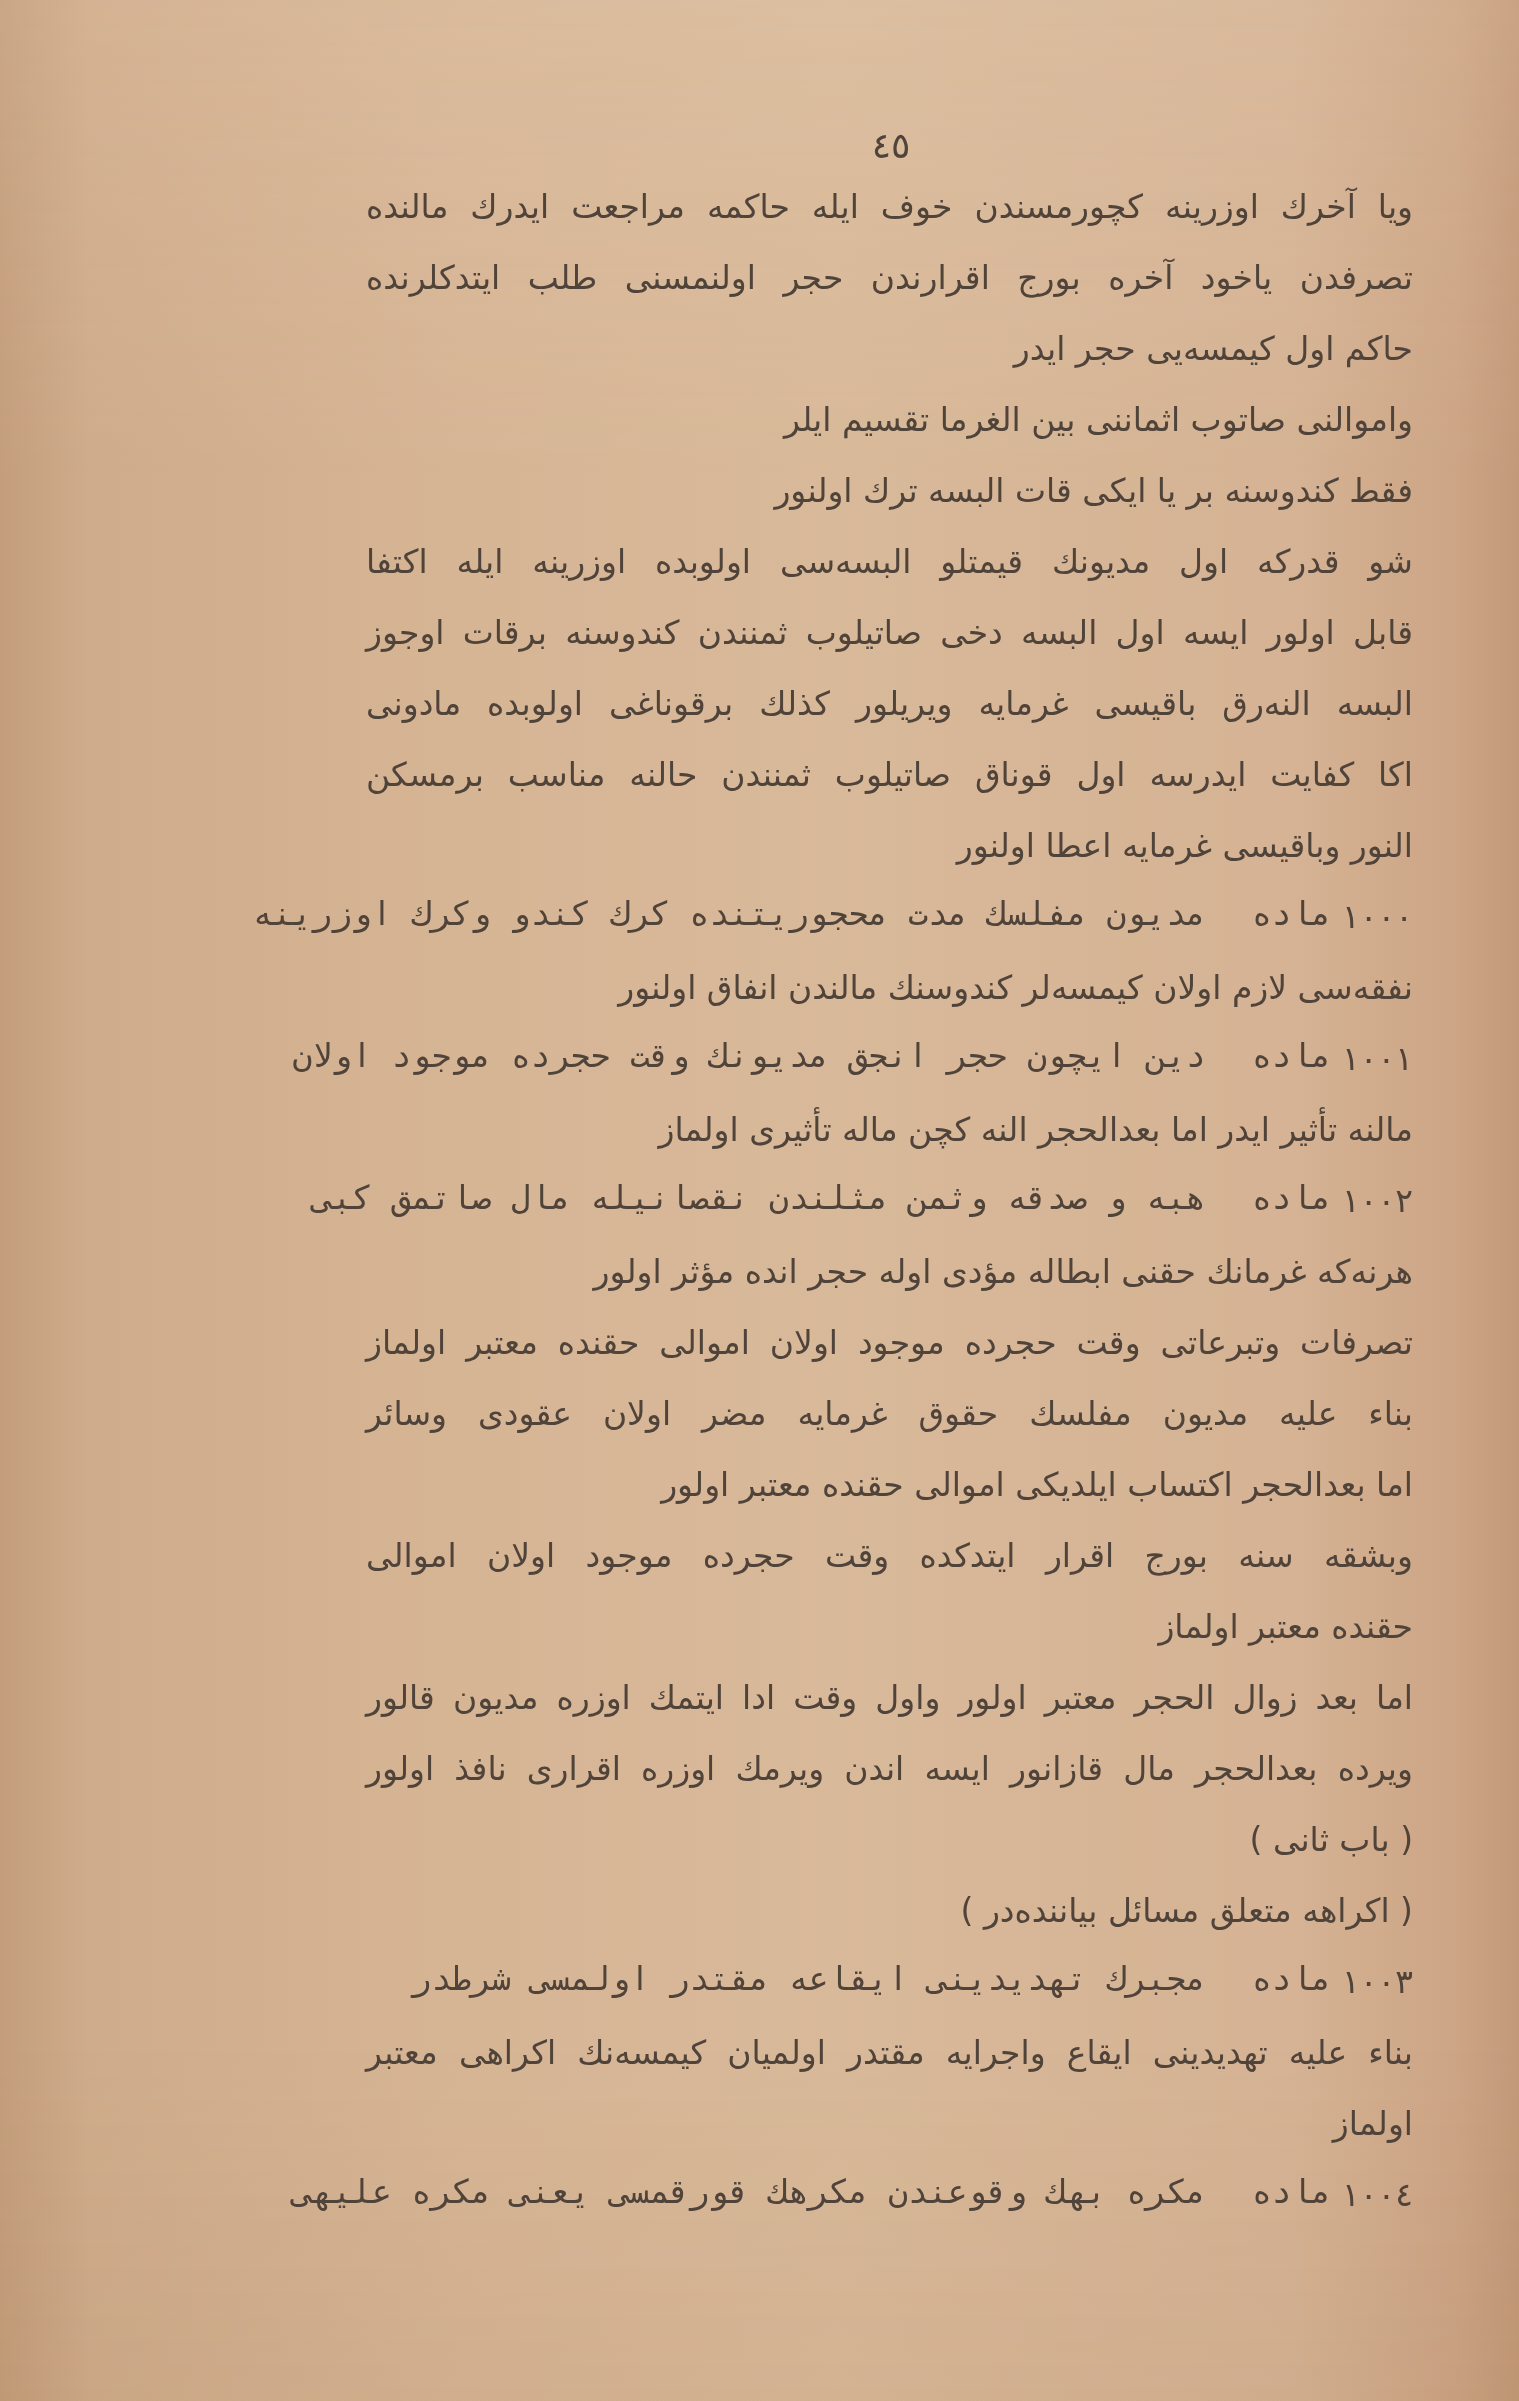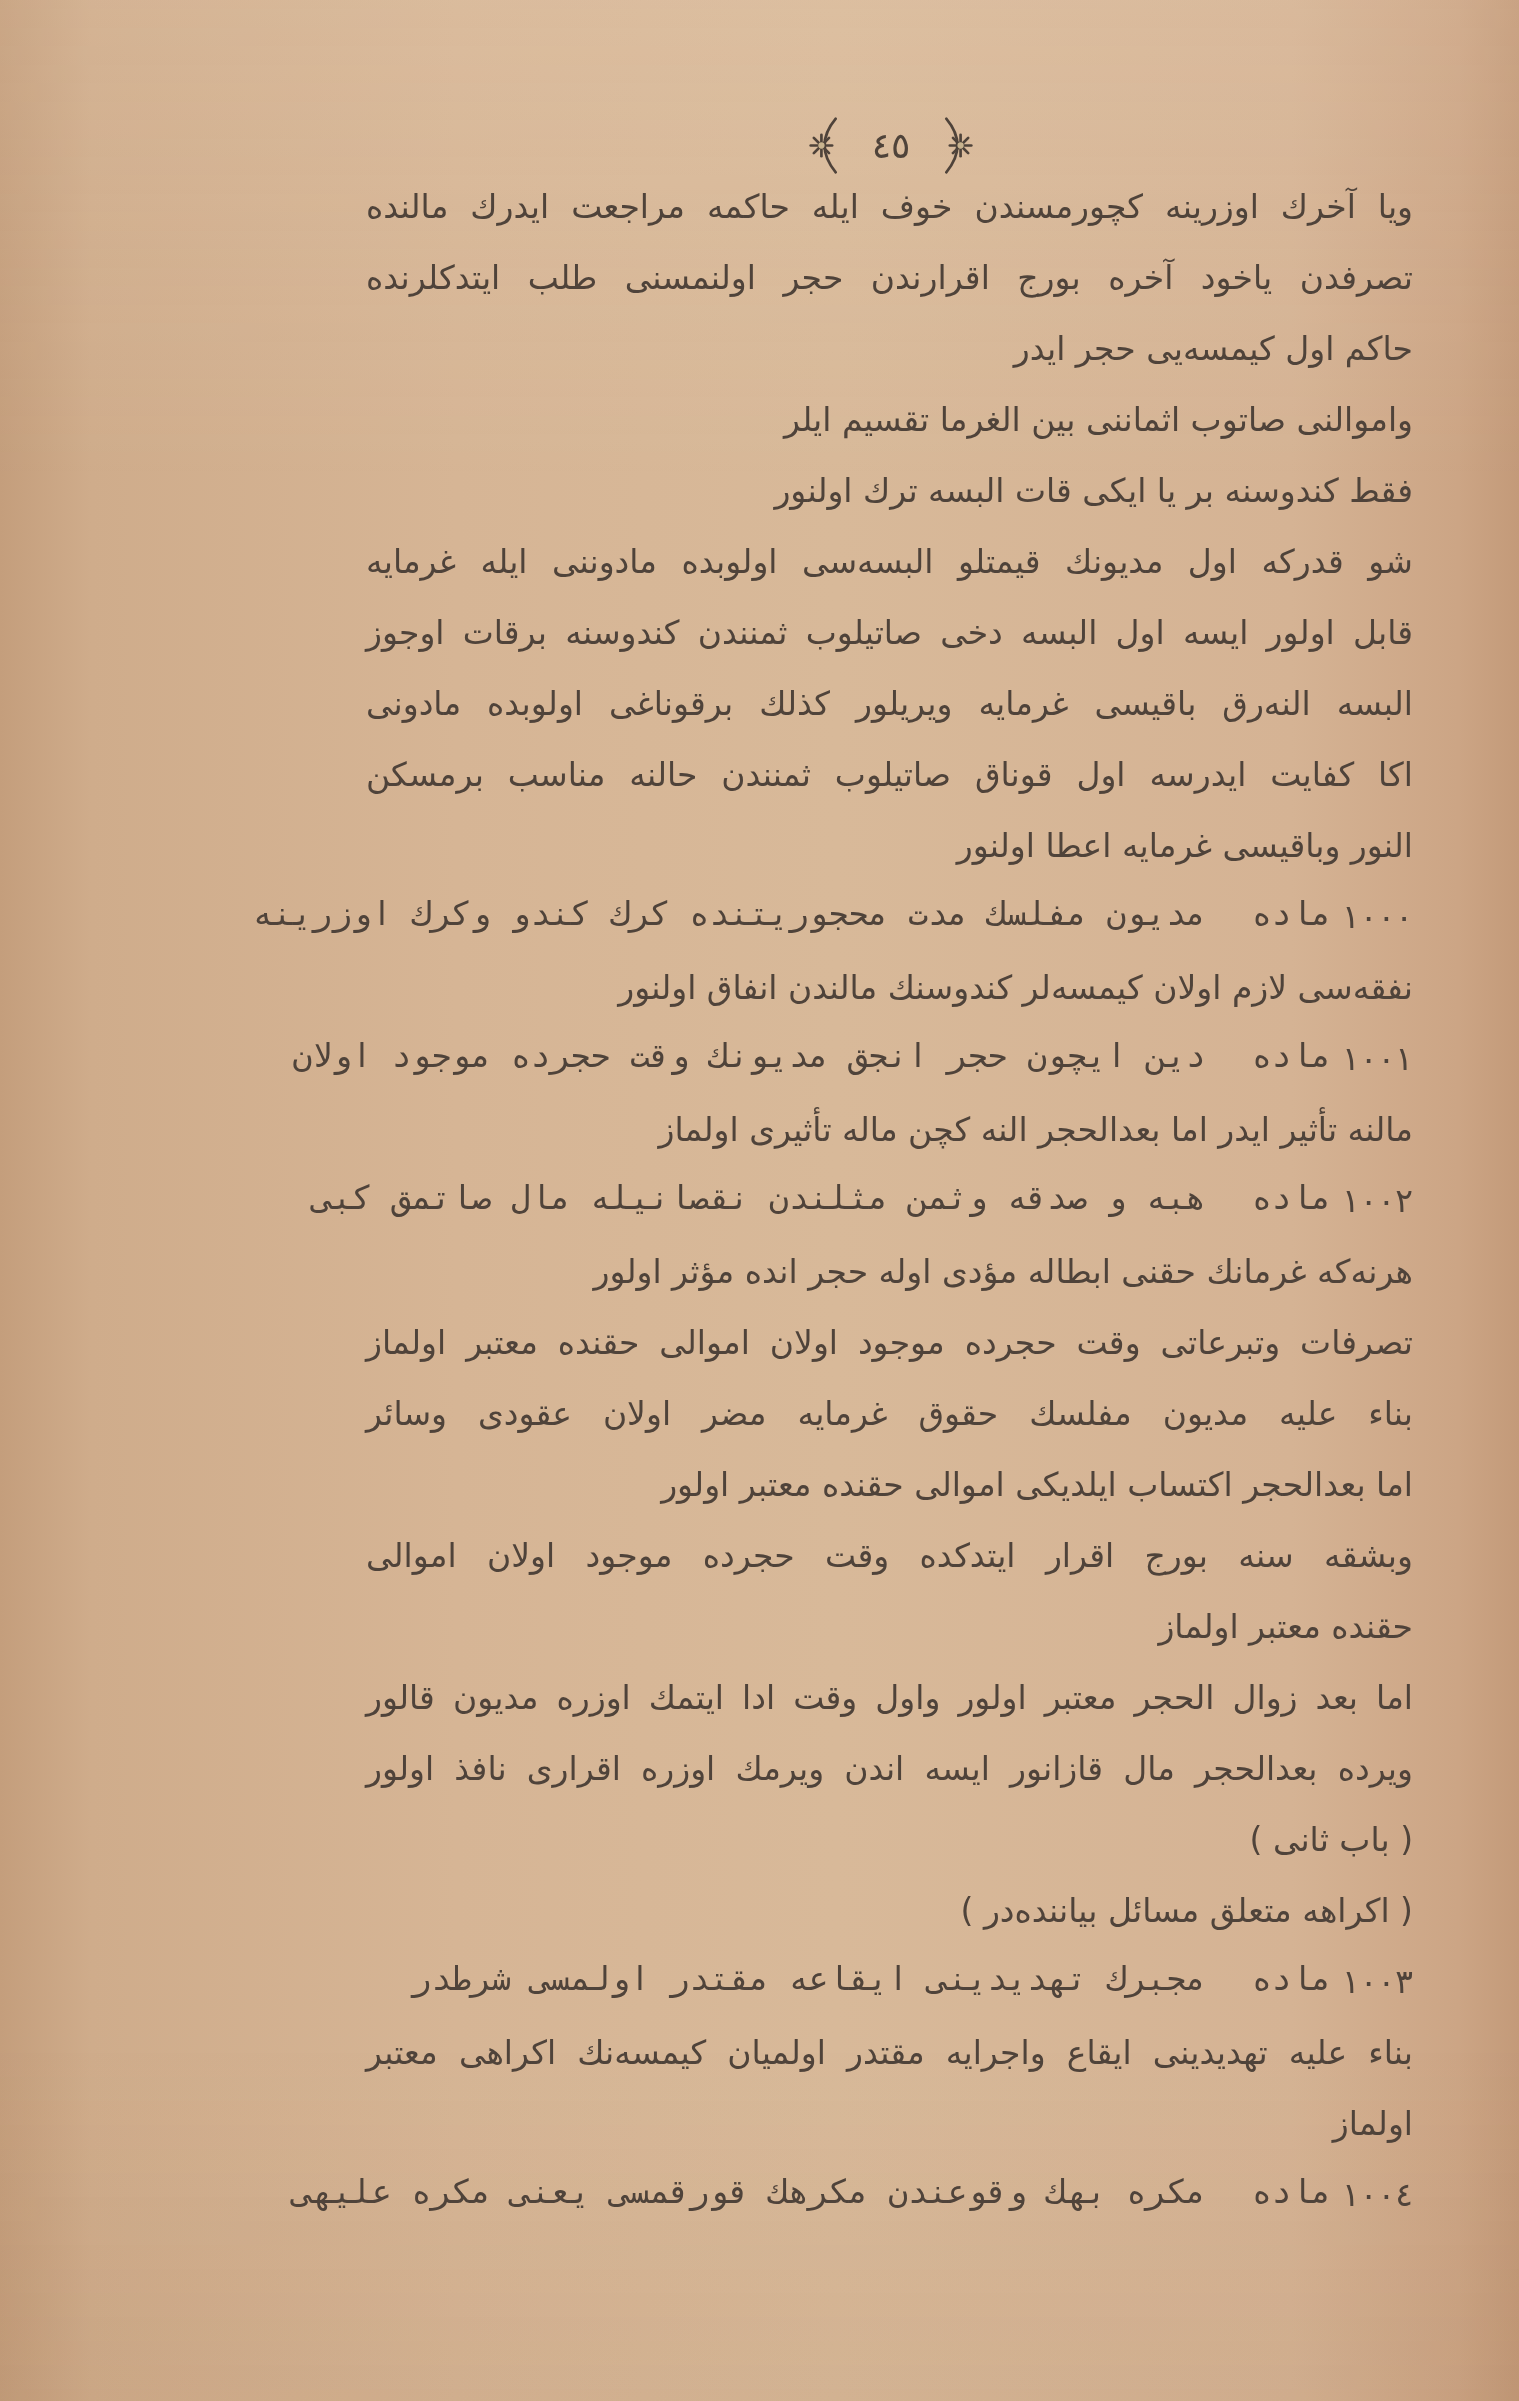--- a/index.html
+++ b/index.html
@@ -19,20 +19,21 @@
     }
     .page-header {
       position: absolute;
       left: 806px;
       top: 114px;
       width: 170px;
       height: 63px;
       display: flex;
       align-items: center;
       justify-content: space-between;
+      flex-direction: column;
     }
     .ornament {
       width: 38px;
       height: 59px;
       display: block;
     }
     .page-number {
       font-family: "DejaVu Sans", sans-serif;
       font-size: 36px;
       line-height: 63px;
@@ -127,21 +128,21 @@
     <circle cx="25" cy="33" r="3.5" fill="#c9b48f"></circle>
   </svg>
 </div>
 
 <div class="text-block">
   <div class="line full">ویا آخرك اوزرینه كچورمسندن خوف ایله حاكمه مراجعت ایدرك مالنده</div>
   <div class="line full">تصرفدن یاخود آخره بورج اقرارندن حجر اولنمسنی طلب ایتدكلرنده</div>
   <div class="line short">حاكم اول كیمسه‌یی حجر ایدر</div>
   <div class="line short">واموالنی صاتوب اثماننی بین الغرما تقسیم ایلر</div>
   <div class="line short">فقط كندوسنه بر یا ایكی قات البسه ترك اولنور</div>
-  <div class="line full">شو قدركه اول مدیونك قیمتلو البسه‌سی اولوبده مادوننی ایله غرمایه</div>
+  <div class="line full">شو قدركه اول مدیونك قیمتلو البسه‌سی اولوبده اوزرینه ایله اكتفا</div>
   <div class="line full">قابل اولور ایسه اول البسه دخی صاتیلوب ثمنندن كندوسنه برقات اوجوز</div>
   <div class="line full">البسه النه‌رق باقیسی غرمایه ویریلور كذلك برقوناغی اولوبده مادونی</div>
   <div class="line full">اكا كفایت ایدرسه اول قوناق صاتیلوب ثمنندن حالنه مناسب برمسكن</div>
   <div class="line short">النور وباقیسی غرمایه اعطا اولنور</div>
 
   <div class="line article full">
     <span class="art-num">١٠٠٠</span>
     <span class="art-label">ماده</span>
     <span class="art-text">مدیون مفلسك مدت محجوریتنده كرك كندو وكرك اوزرینه</span>
   </div>

